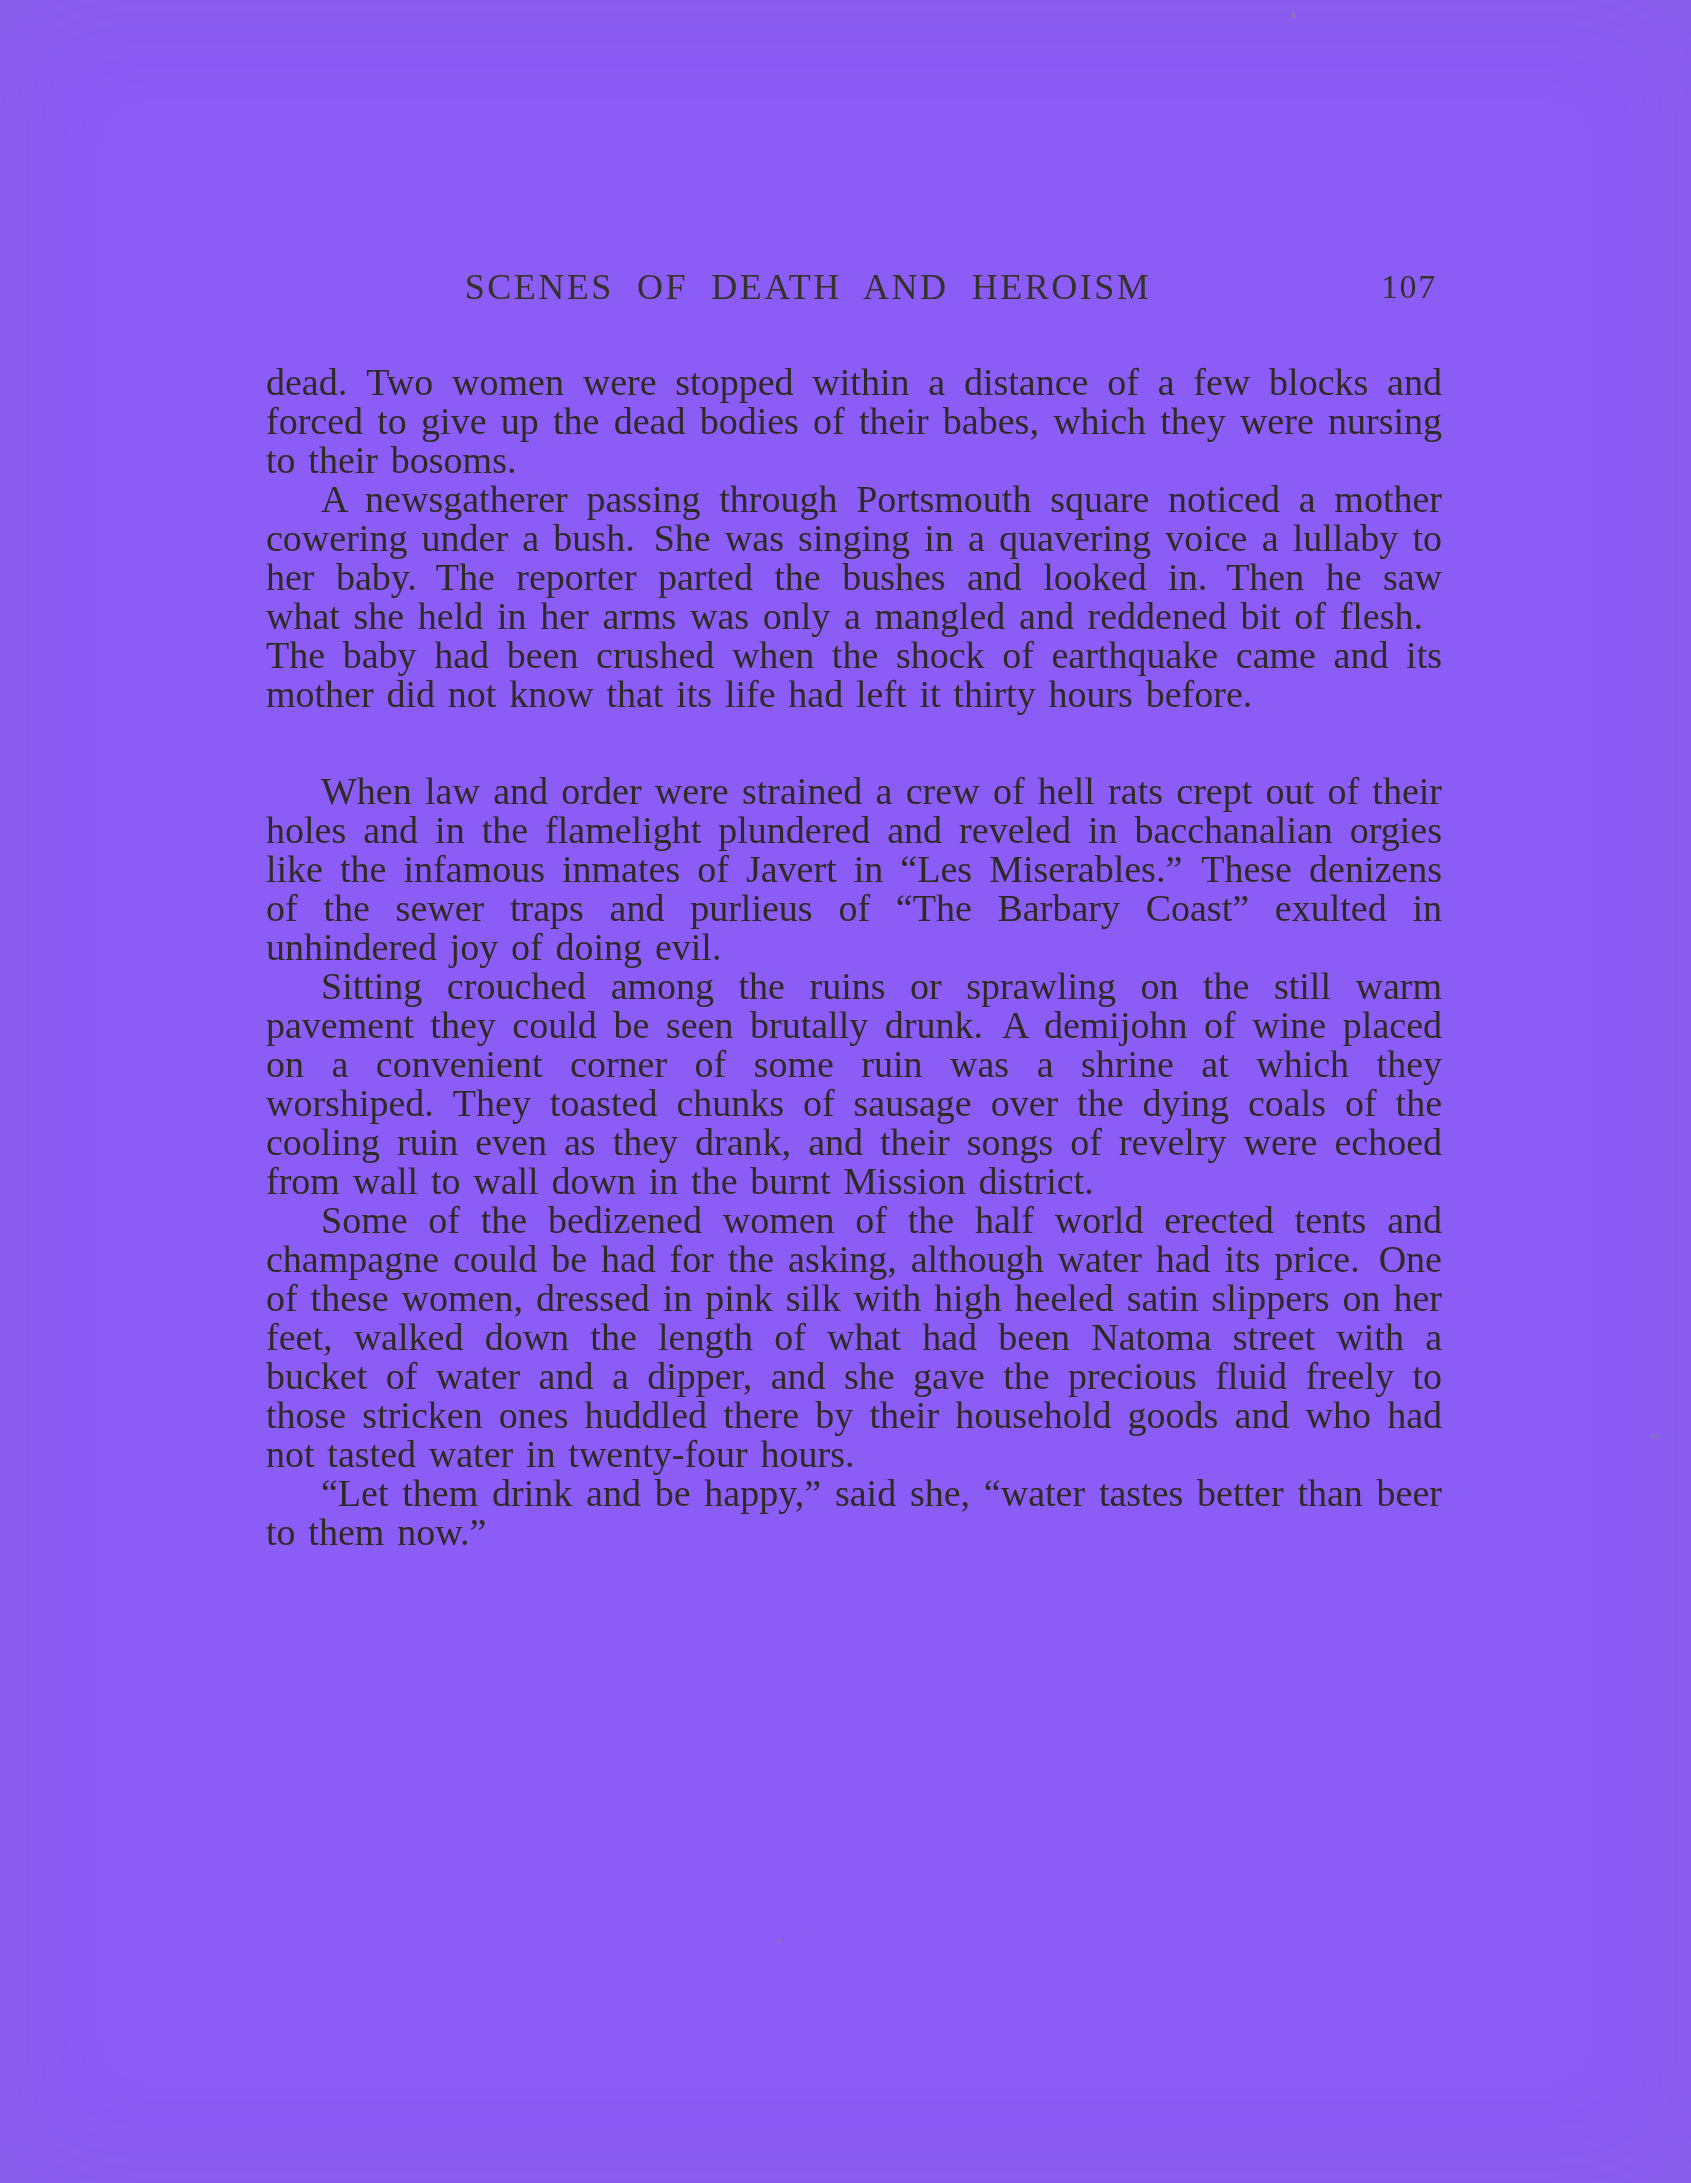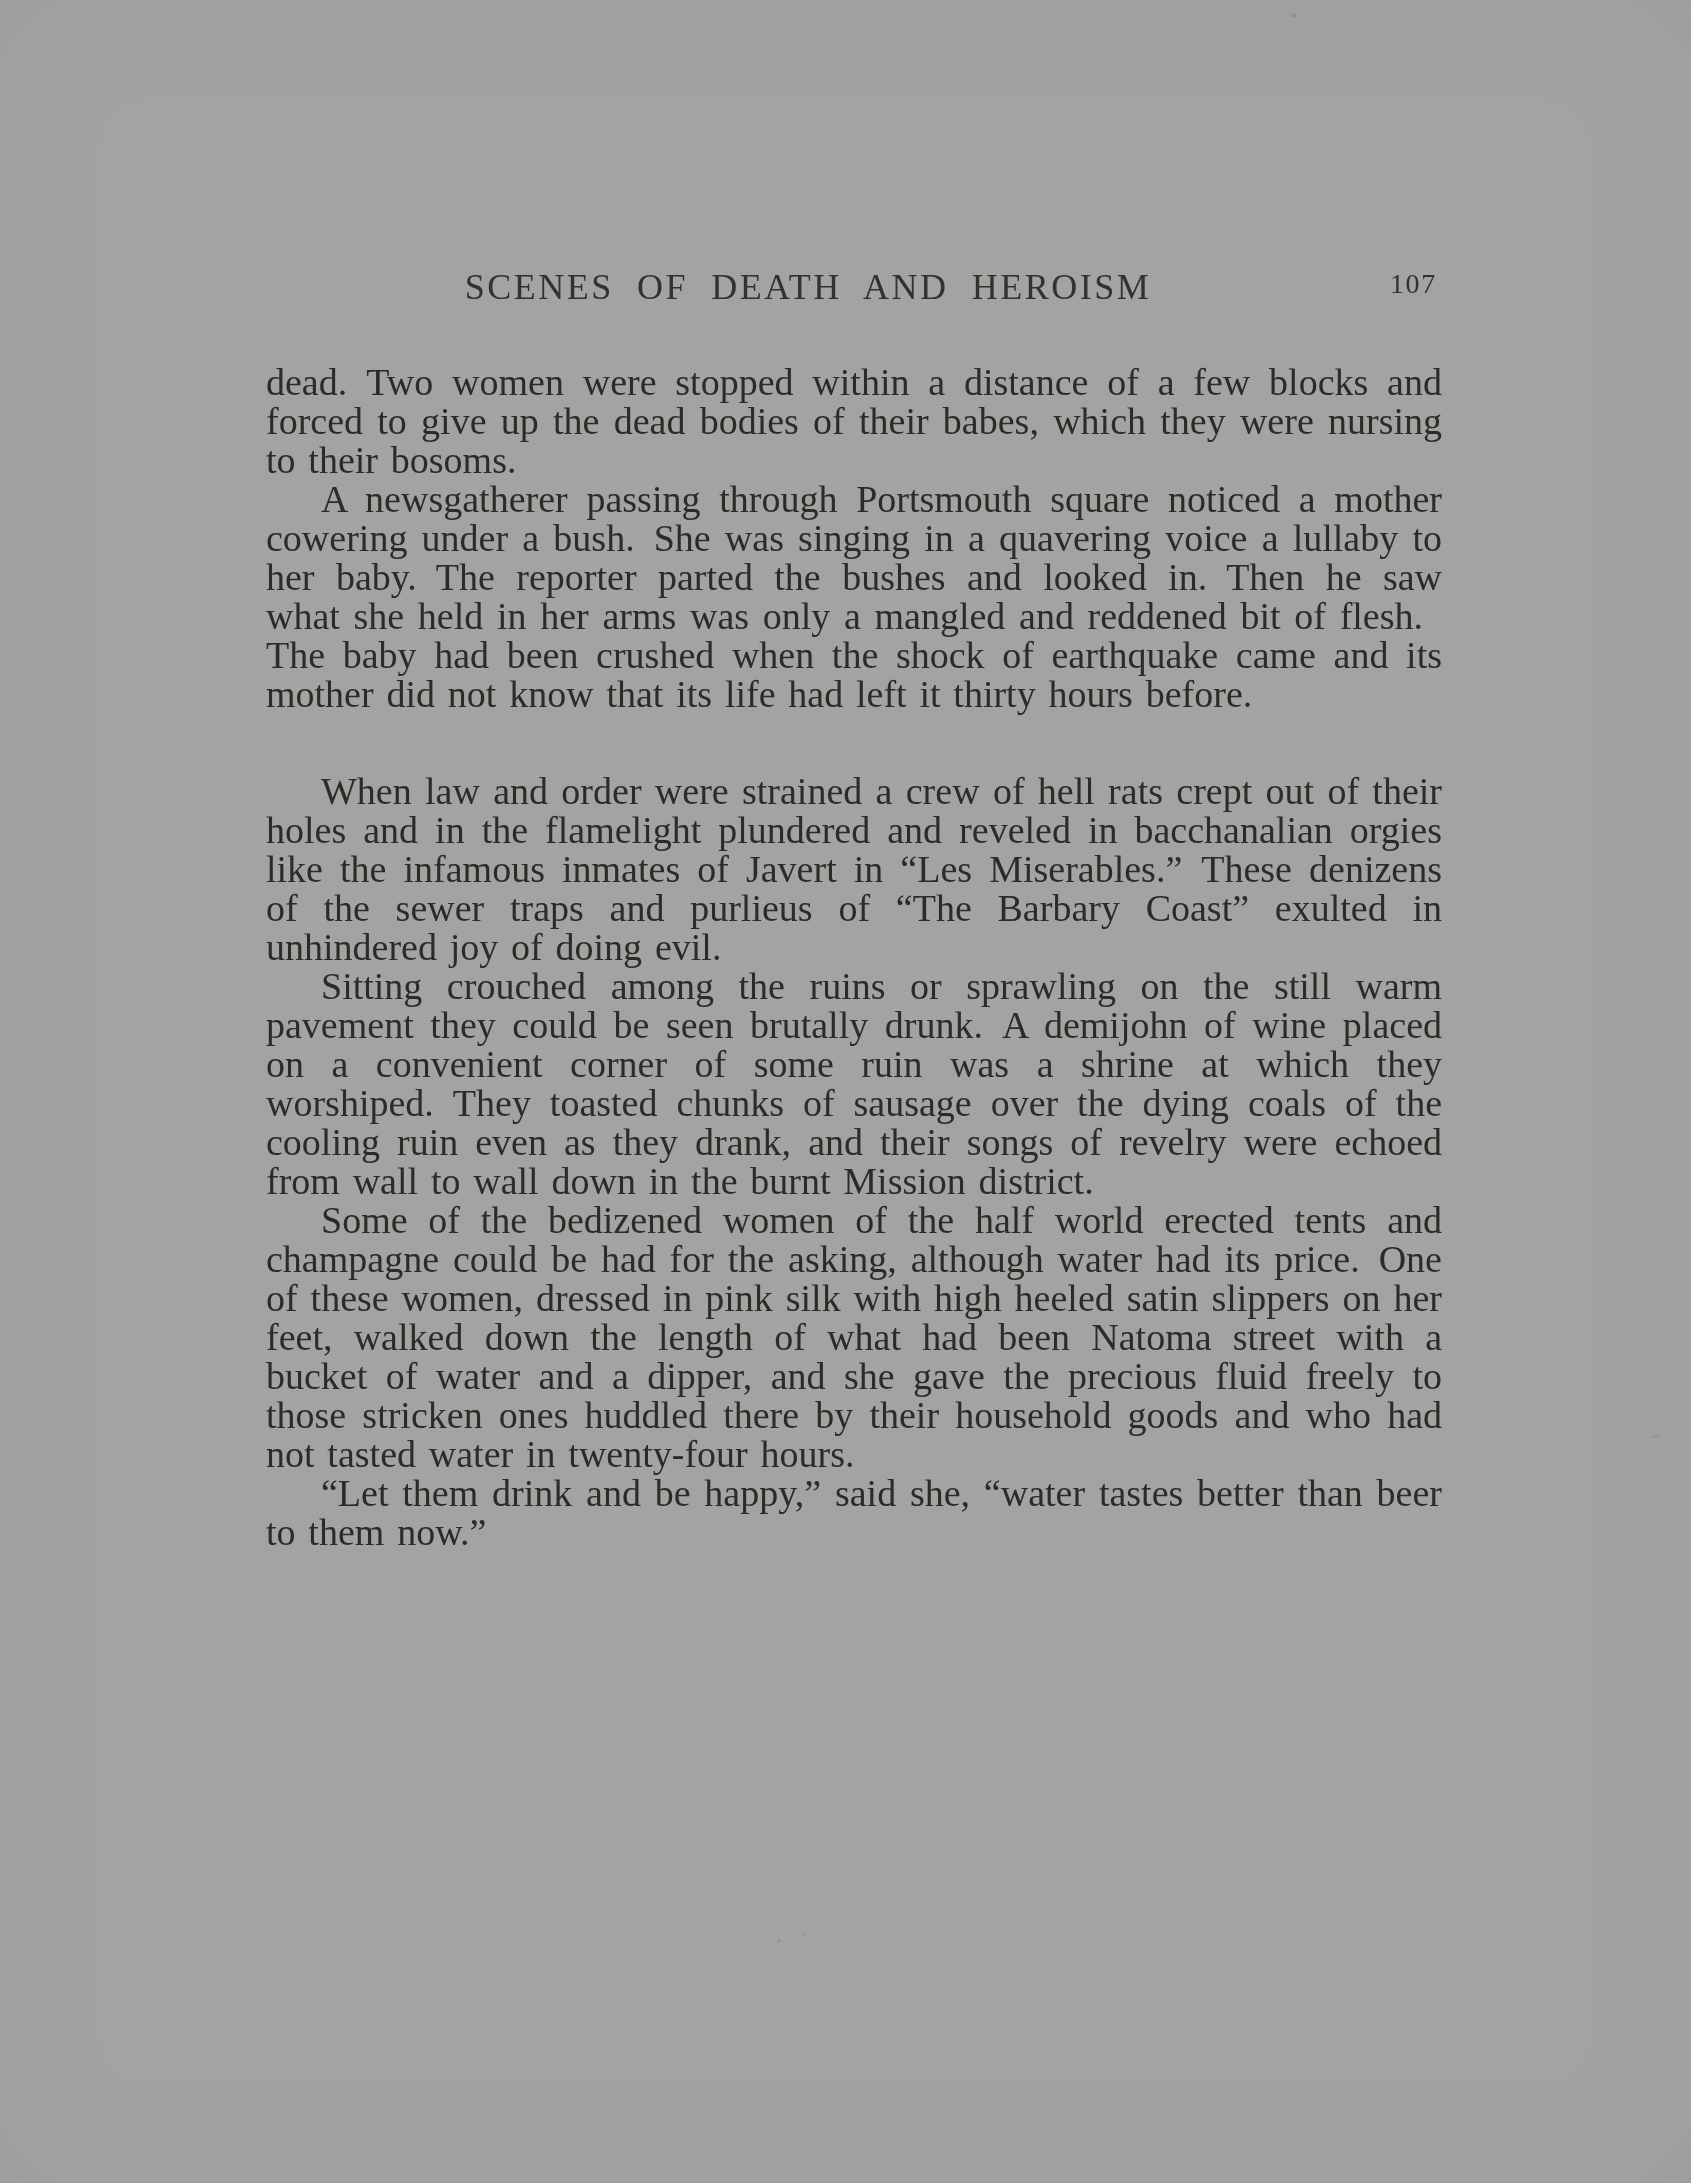--- a/index.html
+++ b/index.html
@@ -9,21 +9,21 @@
   body {
     width: 1691px;
     height: 2183px;
     background: #e9e8e4;
     font-family: "Liberation Serif", "DejaVu Serif", serif;
   }
   .page {
     position: relative;
     width: 1691px;
     height: 2183px;
-    background: #a3a3a3;
+    background: #8b5cf6;
     box-shadow: inset 0 0 117px rgba(120,115,100,0.10);
     overflow: hidden;
     color: #2e2a25;
   }
   .text-block {
     position: absolute;
     left: 266px;
     top: 266px;
     width: 1176px;
   }
@@ -39,21 +39,21 @@
     text-align: center;
     font-size: 36px;
     letter-spacing: 2.5px;
     word-spacing: 11.7px;
     color: #35312b;
   }
   .page-number {
     position: absolute;
     right: 5px;
     top: 1.7px;
-    font-size: 28px;
+    font-size: 34px;
     letter-spacing: 1.7px;
     color: #35312b;
   }
   .body-text {
     font-size: 38px;
     line-height: 39px;
     text-align: justify;
     word-spacing: 3.3px;
     color: #2e2a25;
   }

